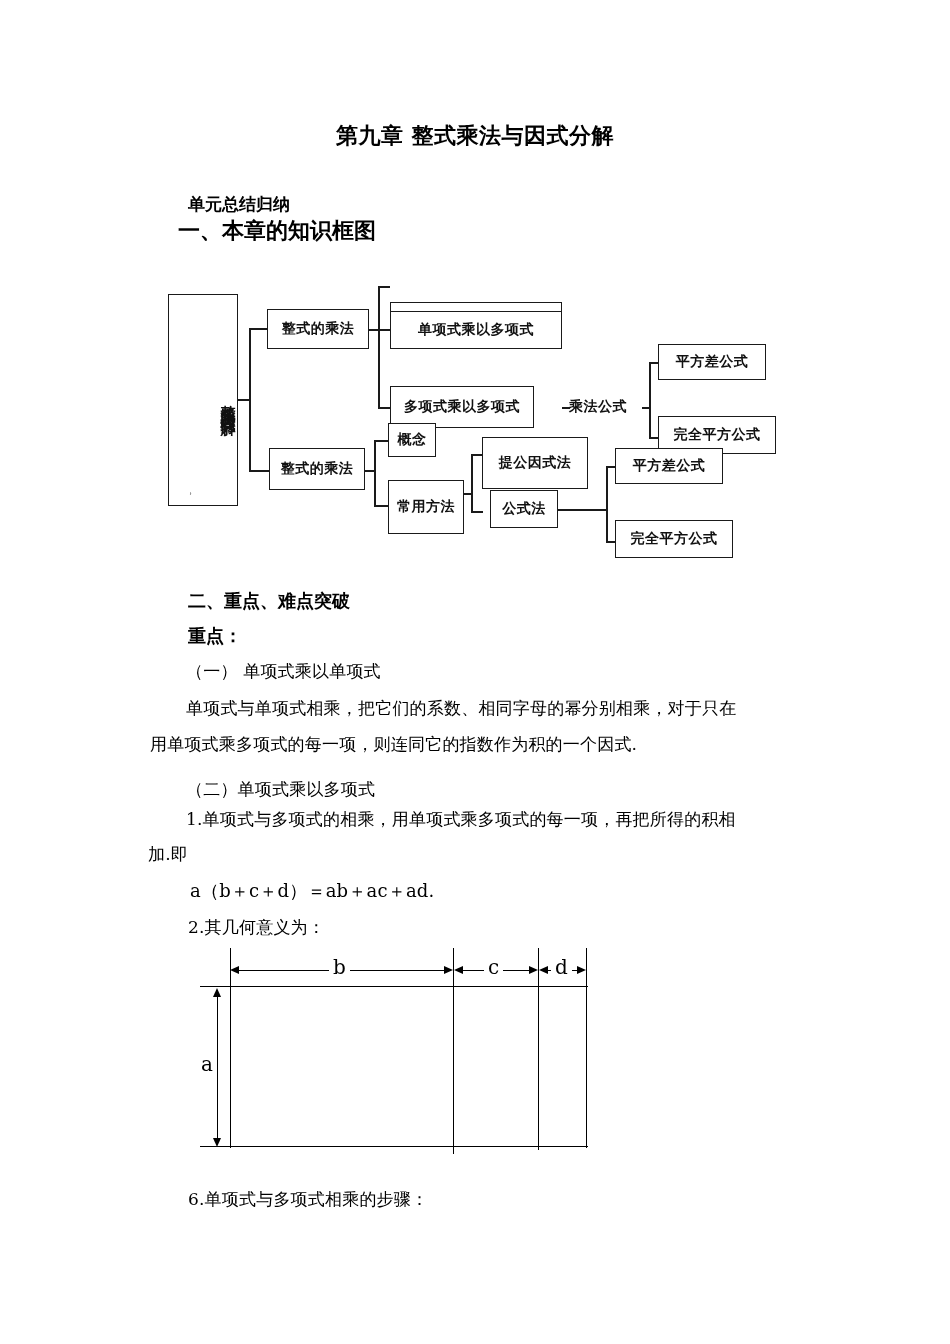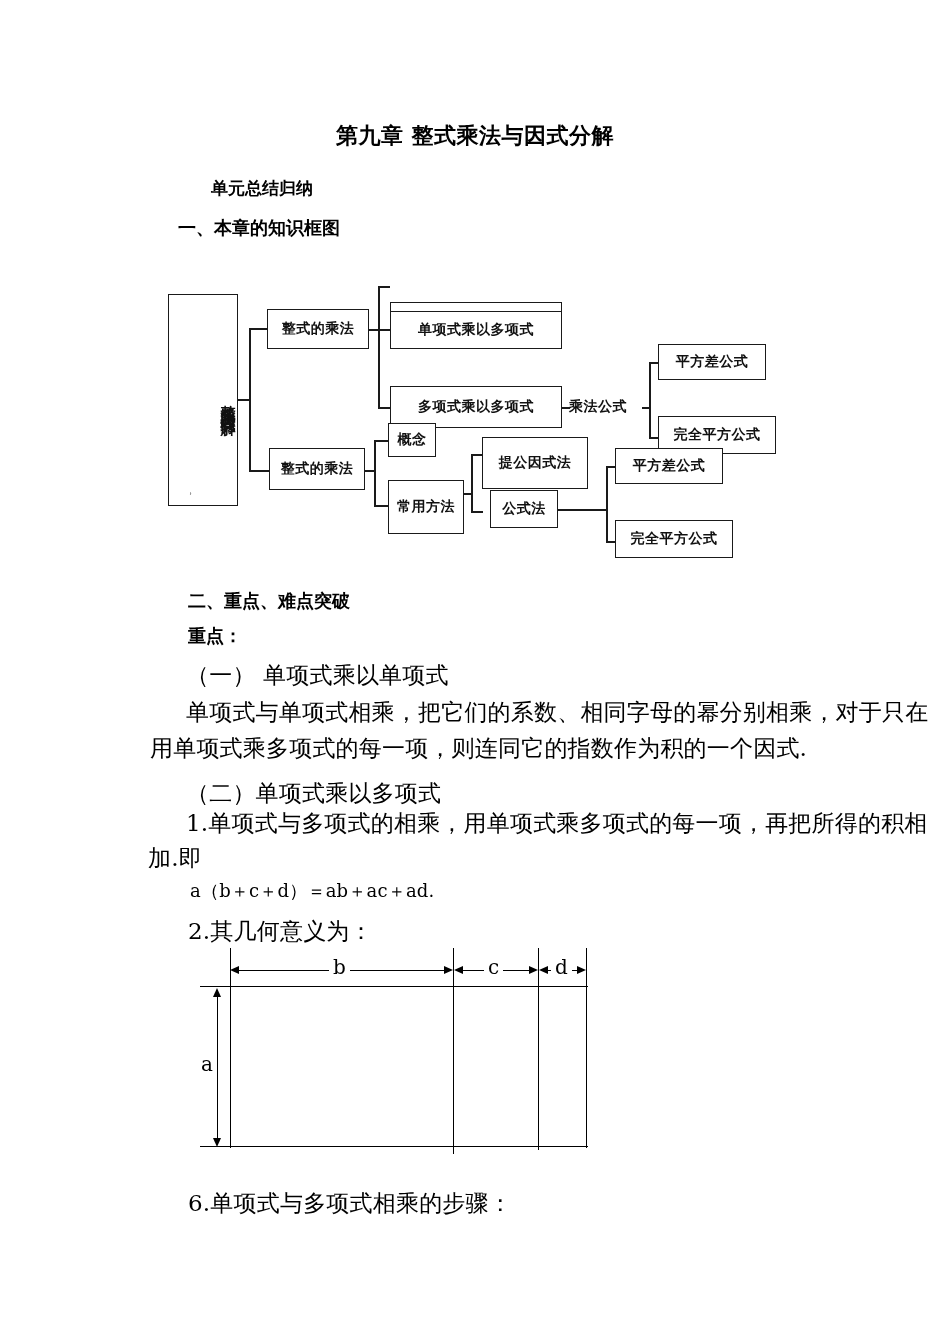--- a/index.html
+++ b/index.html
@@ -33,21 +33,21 @@
     letter-spacing: 0.5px;
   }
   .sub-head {
     position: absolute;
     font-size: 17px;
     font-weight: bold;
     white-space: nowrap;
   }
   .body-line {
     position: absolute;
-    font-size: 23px;
+    font-size: 17px;
     white-space: nowrap;
     letter-spacing: 0.2px;
   }
 
   
   #flowchart {
     position: absolute;
     left: 160px;
     top: 258px;
     width: 620px;
@@ -145,23 +145,23 @@
     border-top: 9px solid #000;
   }
 </style>
 </head>
 <body>
 
 <div class="page">
 
   <div class="doc-title">第九章  整式乘法与因式分解</div>
 
-  <div class="sub-head" style="left:188px; top:177px;margin-left:23px;">单元总结归纳</div>
-
-  <div class="sub-head" style="left:178px; top:216px; font-size:18px;">一、本章的知识框图</div>
+  <div class="sub-head" style="left:188px; top:193px;">单元总结归纳</div>
+
+  <div class="sub-head" style="left:178px; top:216px; font-size:22px;">一、本章的知识框图</div>
 
   <div id="flowchart">
 
     <div class="fc-box root" style="left:8px; top:36px; width:70px; height:212px;">整式乘法与因式分解</div>
     <div class="fc-artifact" style="left:30px; top:232px;">ᶡ</div>
 
     <div class="ln h" style="left:78px; top:141px; width:12px;"></div>
     <div class="ln v" style="left:89px; top:70px; height:143px;"></div>
     <div class="ln h" style="left:89px; top:70px; width:18px;"></div>
     <div class="ln h" style="left:89px; top:212px; width:20px;"></div>
@@ -171,21 +171,21 @@
     <div class="fc-box" style="left:109px; top:190px; width:96px; height:42px;">整式的乘法</div>
 
     <div class="ln h" style="left:209px; top:71px; width:10px;"></div>
     <div class="ln v" style="left:218px; top:28px; height:122px;"></div>
     <div class="ln h" style="left:218px; top:28px; width:12px;"></div>
     <div class="ln h" style="left:218px; top:71px; width:12px;"></div>
     <div class="ln h" style="left:218px; top:149px; width:12px;"></div>
 
     <div class="fc-box" style="left:230px; top:11px; width:172px; height:36px;margin-top:33px;">单项式乘以单项式</div>
     <div class="fc-box" style="left:230px; top:53px; width:172px; height:38px;">单项式乘以多项式</div>
-    <div class="fc-box" style="left:230px; top:128px; width:172px; height:42px;">多项式乘以多项式</div>
+    <div class="fc-box" style="left:230px; top:128px; width:144px; height:42px;">多项式乘以多项式</div>
 
     <div class="ln h" style="left:402px; top:149px; width:8px;"></div>
     <div class="fc-plain" style="left:409px; top:136px; height:26px;">乘法公式</div>
 
     <div class="ln h" style="left:482px; top:149px; width:8px;"></div>
     <div class="ln v" style="left:489px; top:104px; height:76px;"></div>
     <div class="ln h" style="left:489px; top:104px; width:10px;"></div>
     <div class="ln h" style="left:489px; top:179px; width:10px;"></div>
 
     <div class="fc-box" style="left:498px; top:86px; width:108px; height:36px;">平方差公式</div>

